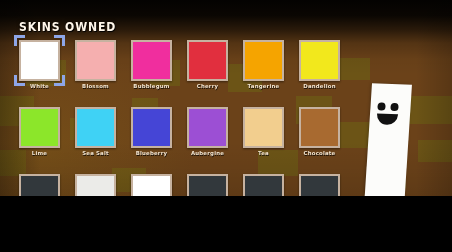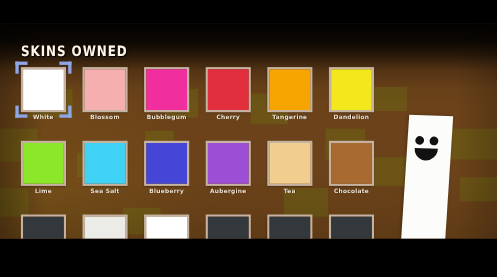--- a/index.html
+++ b/index.html
@@ -8,21 +8,20 @@
     background: #000;
   }
   #screen {
     position: relative;
     width: 452px;
     height: 196px;
     overflow: hidden;
     font-family: "Liberation Sans", sans-serif;
     background: #5B3A18;
     user-select: none;
-    margin-top: 21px;
   }
 
   
   .bg-base {
     position: absolute;
     inset: 0;
     background: #6B4219;
   }
   .bg-blocks {
     position: absolute;

